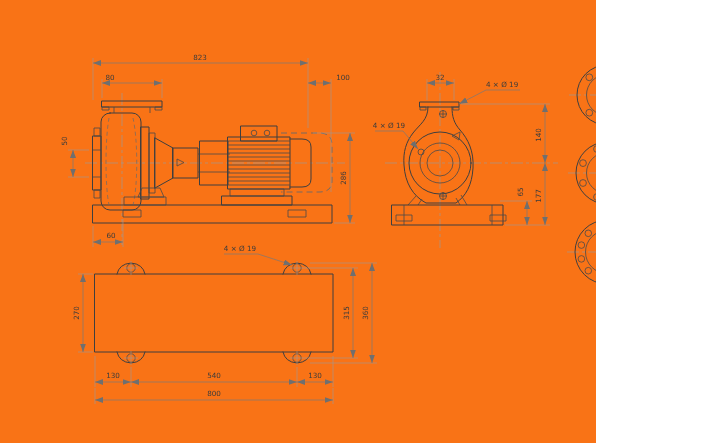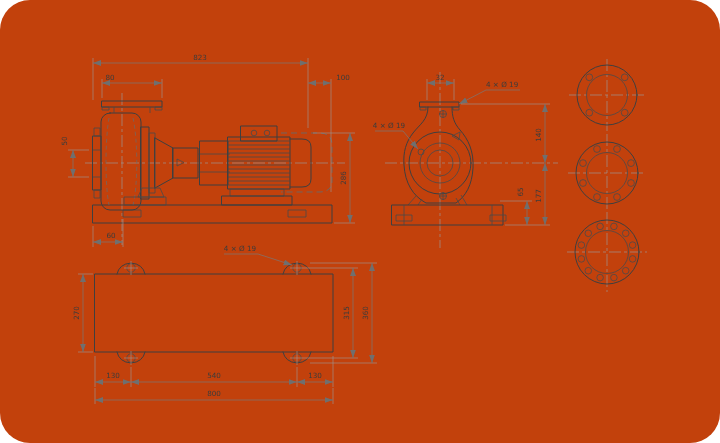--- a/index.html
+++ b/index.html
@@ -1,17 +1,17 @@
 <!DOCTYPE html>
 <html><head>
 <meta charset="utf-8">
 <style>
   html,body{margin:0;padding:0;background:#ffffff;}
-  .canvas{position:relative;width:720px;height:443px;background:#c2410c;overflow:hidden;
-          font-family:"DejaVu Sans",sans-serif;border-radius:30px;}
+  .canvas{position:relative;width:596px;height:443px;background:#f97316;overflow:hidden;
+          font-family:"DejaVu Sans",sans-serif;}
   svg{display:block;}
   .obj{stroke:#3f3f3f;stroke-width:1;fill:none;stroke-linejoin:round;stroke-linecap:square;}
   .obj2{stroke:#4a4a4a;stroke-width:.8;fill:none;stroke-linejoin:round;}
   .hid{stroke:#6a6a6a;stroke-width:.7;fill:none;stroke-dasharray:4 3;}
   .phan{stroke:#6a6a6a;stroke-width:.9;fill:none;stroke-dasharray:6 4;}
   .cl{stroke:#9b9b9b;stroke-width:.65;fill:none;stroke-dasharray:12 3 3 3;}
   .ext{stroke:#9b9b9b;stroke-width:.6;fill:none;}
   .dim{stroke:#787878;stroke-width:.7;fill:none;}
   .txt{font:7.2px "DejaVu Sans",sans-serif;fill:#3c3c3c;}
   .mid{text-anchor:middle;}

